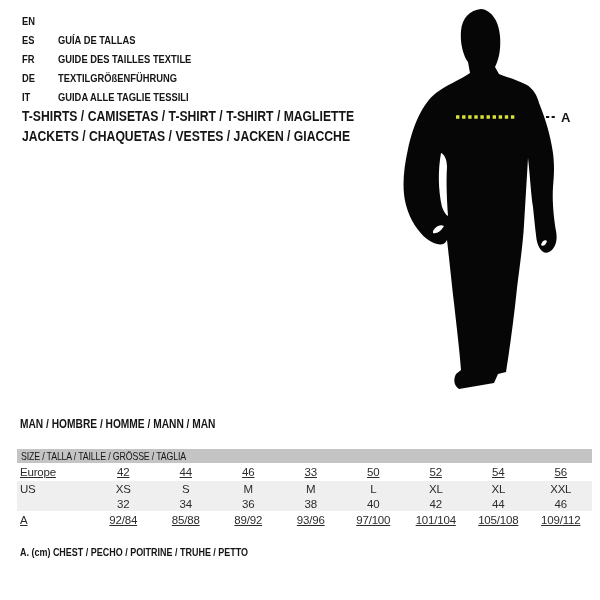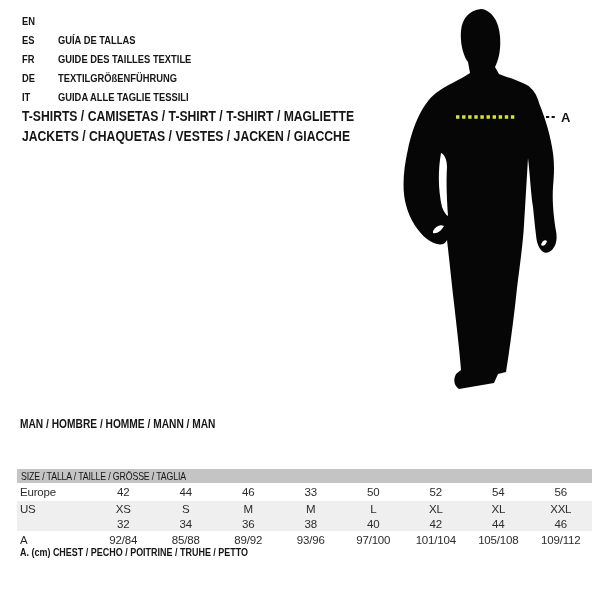--- a/index.html
+++ b/index.html
@@ -22,24 +22,24 @@
 
   
   .figure-wrap{position:absolute;left:395px;top:5px;width:180px;height:400px;}
 
   
   .section-title{position:absolute;left:20px;top:417px;font-weight:bold;font-size:12px;}
   .section-title .cond{transform:scaleX(.85);}
 
   
   .size-table{position:absolute;left:17px;top:449px;width:575px;font-size:11.5px;color:#2c2c2c;letter-spacing:-0.2px;}
-  .thead{background:#c4c4c4;height:14px;line-height:14px;padding-left:4px;font-size:11px;color:#161616;margin-top:20px;}
+  .thead{background:#c4c4c4;height:14px;line-height:14px;padding-left:4px;font-size:11px;color:#161616;}
   .thead .cond{transform:scaleX(.8);}
   .trow{display:flex;align-items:center;}
-  .trow.tall{height:18px;}
+  .trow.tall{height:18px;text-decoration:underline;}
   .trow.short{height:15px;}
   .trow.shaded{background:#efefef;}
   .rlabel{width:72px;padding-left:3px;}
   .cell{flex:1;text-align:center;}
 
   
   .footnote{position:absolute;left:20px;top:546px;font-weight:bold;font-size:11.5px;}
   .footnote .cond{transform:scaleX(.78);}
 </style>
 </head>

